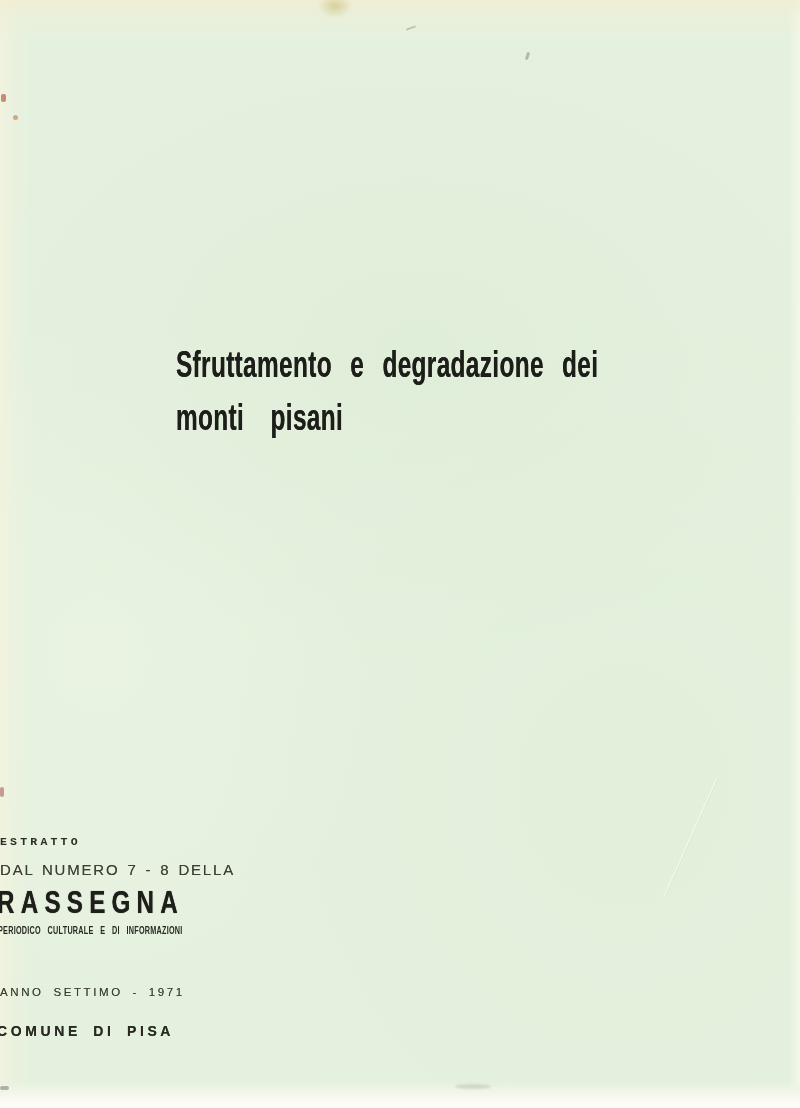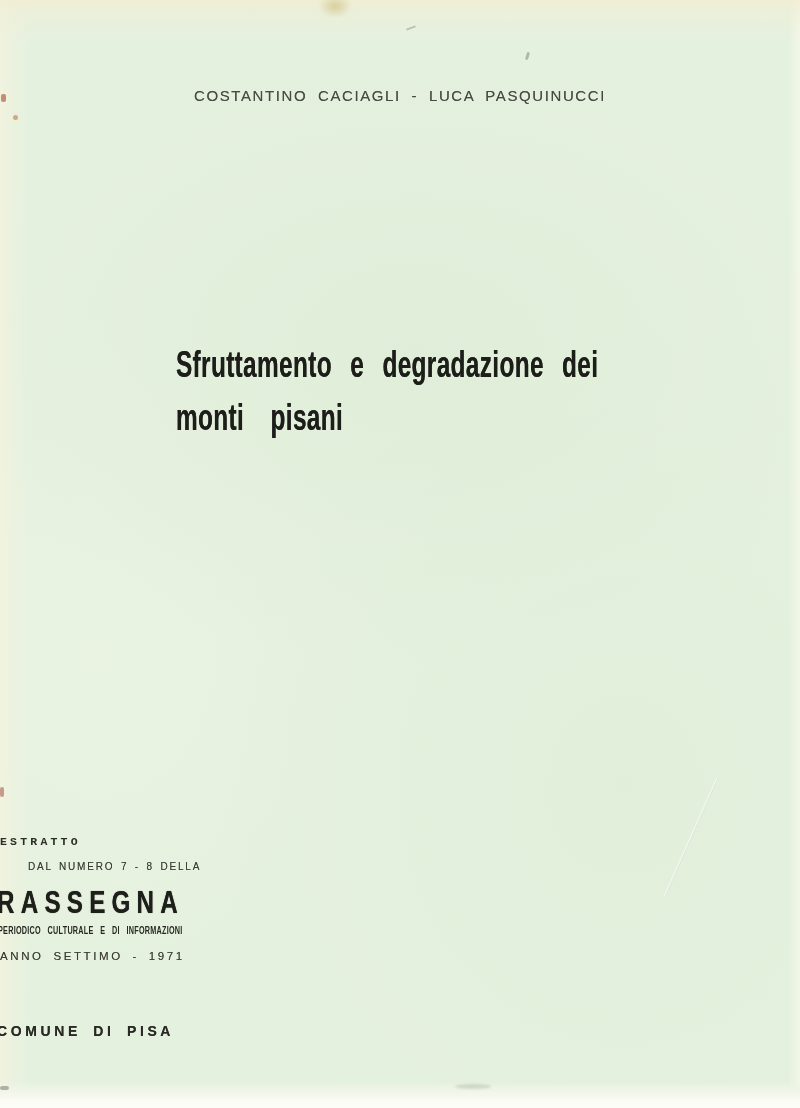--- a/index.html
+++ b/index.html
@@ -98,28 +98,27 @@
     font-size: 11.5px;
     font-weight: 700;
     letter-spacing: 3.2px;
     color: #2c2d27;
     white-space: nowrap;
     font-family: Liberation Mono, monospace;
   }
   .dal-numero {
     position: absolute;
     left: 0; top: 861px;
-    font-size: 10px;
+    font-size: 15px;
     font-weight: 400;
     letter-spacing: 1.8px;
     word-spacing: 2px;
     color: #3b3d36;
     white-space: nowrap;
     text-shadow: 0 0 0.5px rgba(55,57,50,0.6);
-    padding-left: 28px;
   }
   .rassegna {
     position: absolute;
     left: -3px; top: 887px;
     font-size: 31px;
     line-height: 1;
     font-weight: 700;
     letter-spacing: 8px;
     color: #1e1f1b;
     transform: scaleX(0.78);
@@ -134,21 +133,21 @@
     font-weight: 700;
     letter-spacing: 0.4px;
     word-spacing: 7px;
     color: #272822;
     transform: scaleX(0.63);
     transform-origin: 0 0;
     white-space: nowrap;
   }
   .anno {
     position: absolute;
-    left: 0; top: 950px;
+    left: 0; top: 986px;
     font-size: 11.5px;
     font-weight: 400;
     letter-spacing: 2.6px;
     word-spacing: 4px;
     color: #3b3d36;
     white-space: nowrap;
     text-shadow: 0 0 0.5px rgba(55,57,50,0.6);
   }
   .comune {
     position: absolute;
@@ -208,21 +207,20 @@
   }
   .crease-svg { position: absolute; left: 0; top: 0; pointer-events: none; }
 </style>
 </head>
 <body>
 
 <div class="scan">
 
   <div class="cover">
 
-    <div class="authors-line">COSTANTINO CACIAGLI - LUCA PASQUINUCCI</div>
 
     <div class="title-block">
       <div class="title-line-1">
         <span>Sfruttamento</span>
         <span>e</span>
         <span>degradazione</span>
         <span>dei</span>
       </div>
       <div class="title-line-2">
         <span>monti</span>

